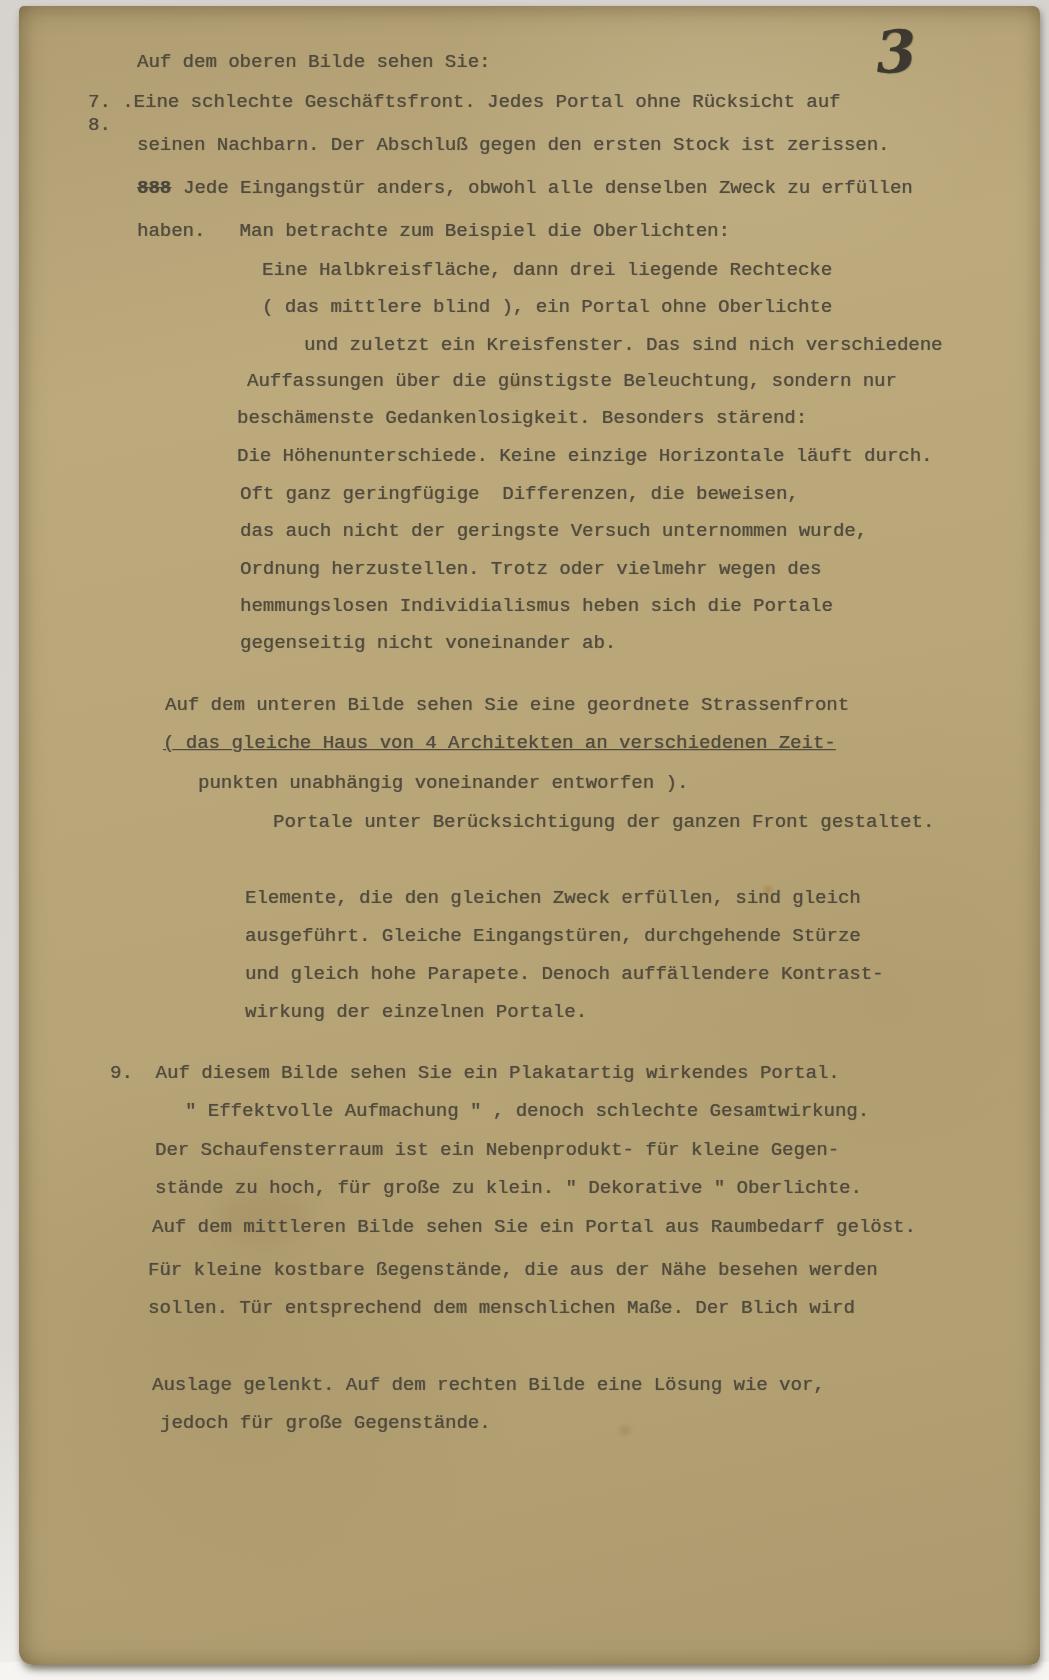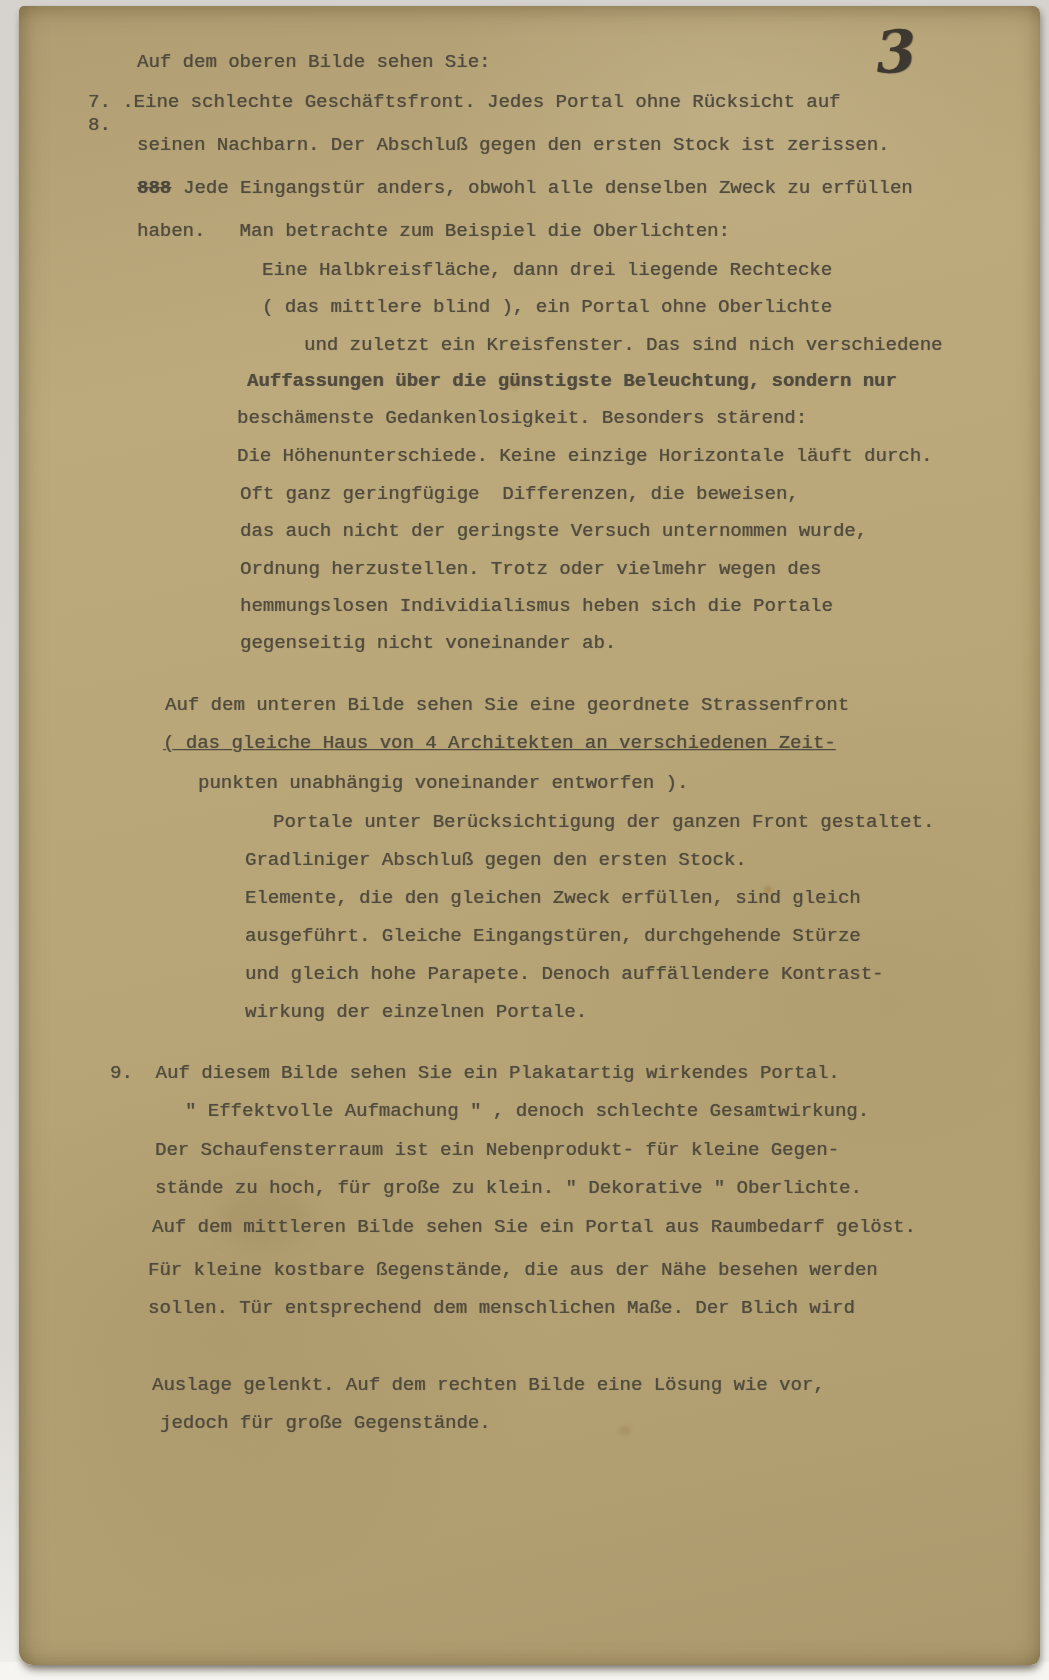--- a/index.html
+++ b/index.html
@@ -94,34 +94,33 @@
   <div class="tl" style="left:137px; top:50px;">Auf dem oberen Bilde sehen Sie:</div>
   <div class="tl" style="left:88px;  top:90px;">7. .Eine schlechte Geschäftsfront. Jedes Portal ohne Rücksicht auf</div>
   <div class="tl" style="left:88px;  top:113px;">8.</div>
   <div class="tl" style="left:137px; top:133px;">seinen Nachbarn. Der Abschluß gegen den ersten Stock ist zerissen.</div>
   <div class="tl strike" style="left:137px; top:176px;">888</div>
   <div class="tl" style="left:183px; top:176px;">Jede Eingangstür anders, obwohl alle denselben Zweck zu erfüllen</div>
   <div class="tl" style="left:137px; top:219px;">haben.   Man betrachte zum Beispiel die Oberlichten:</div>
   <div class="tl" style="left:262px; top:258px;">Eine Halbkreisfläche, dann drei liegende Rechtecke</div>
   <div class="tl" style="left:262px; top:295px;">( das mittlere blind ), ein Portal ohne Oberlichte</div>
   <div class="tl" style="left:262px; top:333px;margin-left:42px;">und zuletzt ein Kreisfenster. Das sind nich verschiedene</div>
-  <div class="tl" style="left:247px; top:369px;font-weight:bold;">Auffassungen über die günstigste Beleuchtung, sondern nur</div>
+  <div class="tl" style="left:247px; top:369px;">Auffassungen über die günstigste Beleuchtung, sondern nur</div>
   <div class="tl" style="left:237px; top:406px;">beschämenste Gedankenlosigkeit. Besonders stärend:</div>
   <div class="tl" style="left:237px; top:444px;">Die Höhenunterschiede. Keine einzige Horizontale läuft durch.</div>
   <div class="tl" style="left:240px; top:482px;">Oft ganz geringfügige  Differenzen, die beweisen,</div>
   <div class="tl" style="left:240px; top:519px;">das auch nicht der geringste Versuch unternommen wurde,</div>
   <div class="tl" style="left:240px; top:557px;">Ordnung herzustellen. Trotz oder vielmehr wegen des</div>
   <div class="tl" style="left:240px; top:594px;">hemmungslosen Individialismus heben sich die Portale</div>
   <div class="tl" style="left:240px; top:631px;">gegenseitig nicht voneinander ab.</div>
 
   <div class="tl" style="left:165px; top:693px;">Auf dem unteren Bilde sehen Sie eine geordnete Strassenfront</div>
   <div class="tl" style="left:163px; top:731px;text-decoration:underline;">( das gleiche Haus von 4 Architekten an verschiedenen Zeit-</div>
   <div class="tl" style="left:198px; top:771px;">punkten unabhängig voneinander entworfen ).</div>
   <div class="tl" style="left:245px; top:810px;margin-left:28px;">Portale unter Berücksichtigung der ganzen Front gestaltet.</div>
-  <div class="tl" style="left:245px; top:848px;">Gradliniger Abschluß gegen den ersten Stock.</div>
   <div class="tl" style="left:245px; top:886px;">Elemente, die den gleichen Zweck erfüllen, sind gleich</div>
   <div class="tl" style="left:245px; top:924px;">ausgeführt. Gleiche Eingangstüren, durchgehende Stürze</div>
   <div class="tl" style="left:245px; top:962px;text-align:center;">und gleich hohe Parapete. Denoch auffällendere Kontrast-</div>
   <div class="tl" style="left:245px; top:1000px;">wirkung der einzelnen Portale.</div>
 
   <div class="tl" style="left:110px; top:1061px;">9.  Auf diesem Bilde sehen Sie ein Plakatartig wirkendes Portal.</div>
   <div class="tl" style="left:185px; top:1099px;">" Effektvolle Aufmachung " , denoch schlechte Gesamtwirkung.</div>
   <div class="tl" style="left:155px; top:1138px;">Der Schaufensterraum ist ein Nebenprodukt- für kleine Gegen-</div>
   <div class="tl" style="left:155px; top:1176px;">stände zu hoch, für große zu klein. " Dekorative " Oberlichte.</div>
   <div class="tl" style="left:152px; top:1215px;">Auf dem mittleren Bilde sehen Sie ein Portal aus Raumbedarf gelöst.</div>

